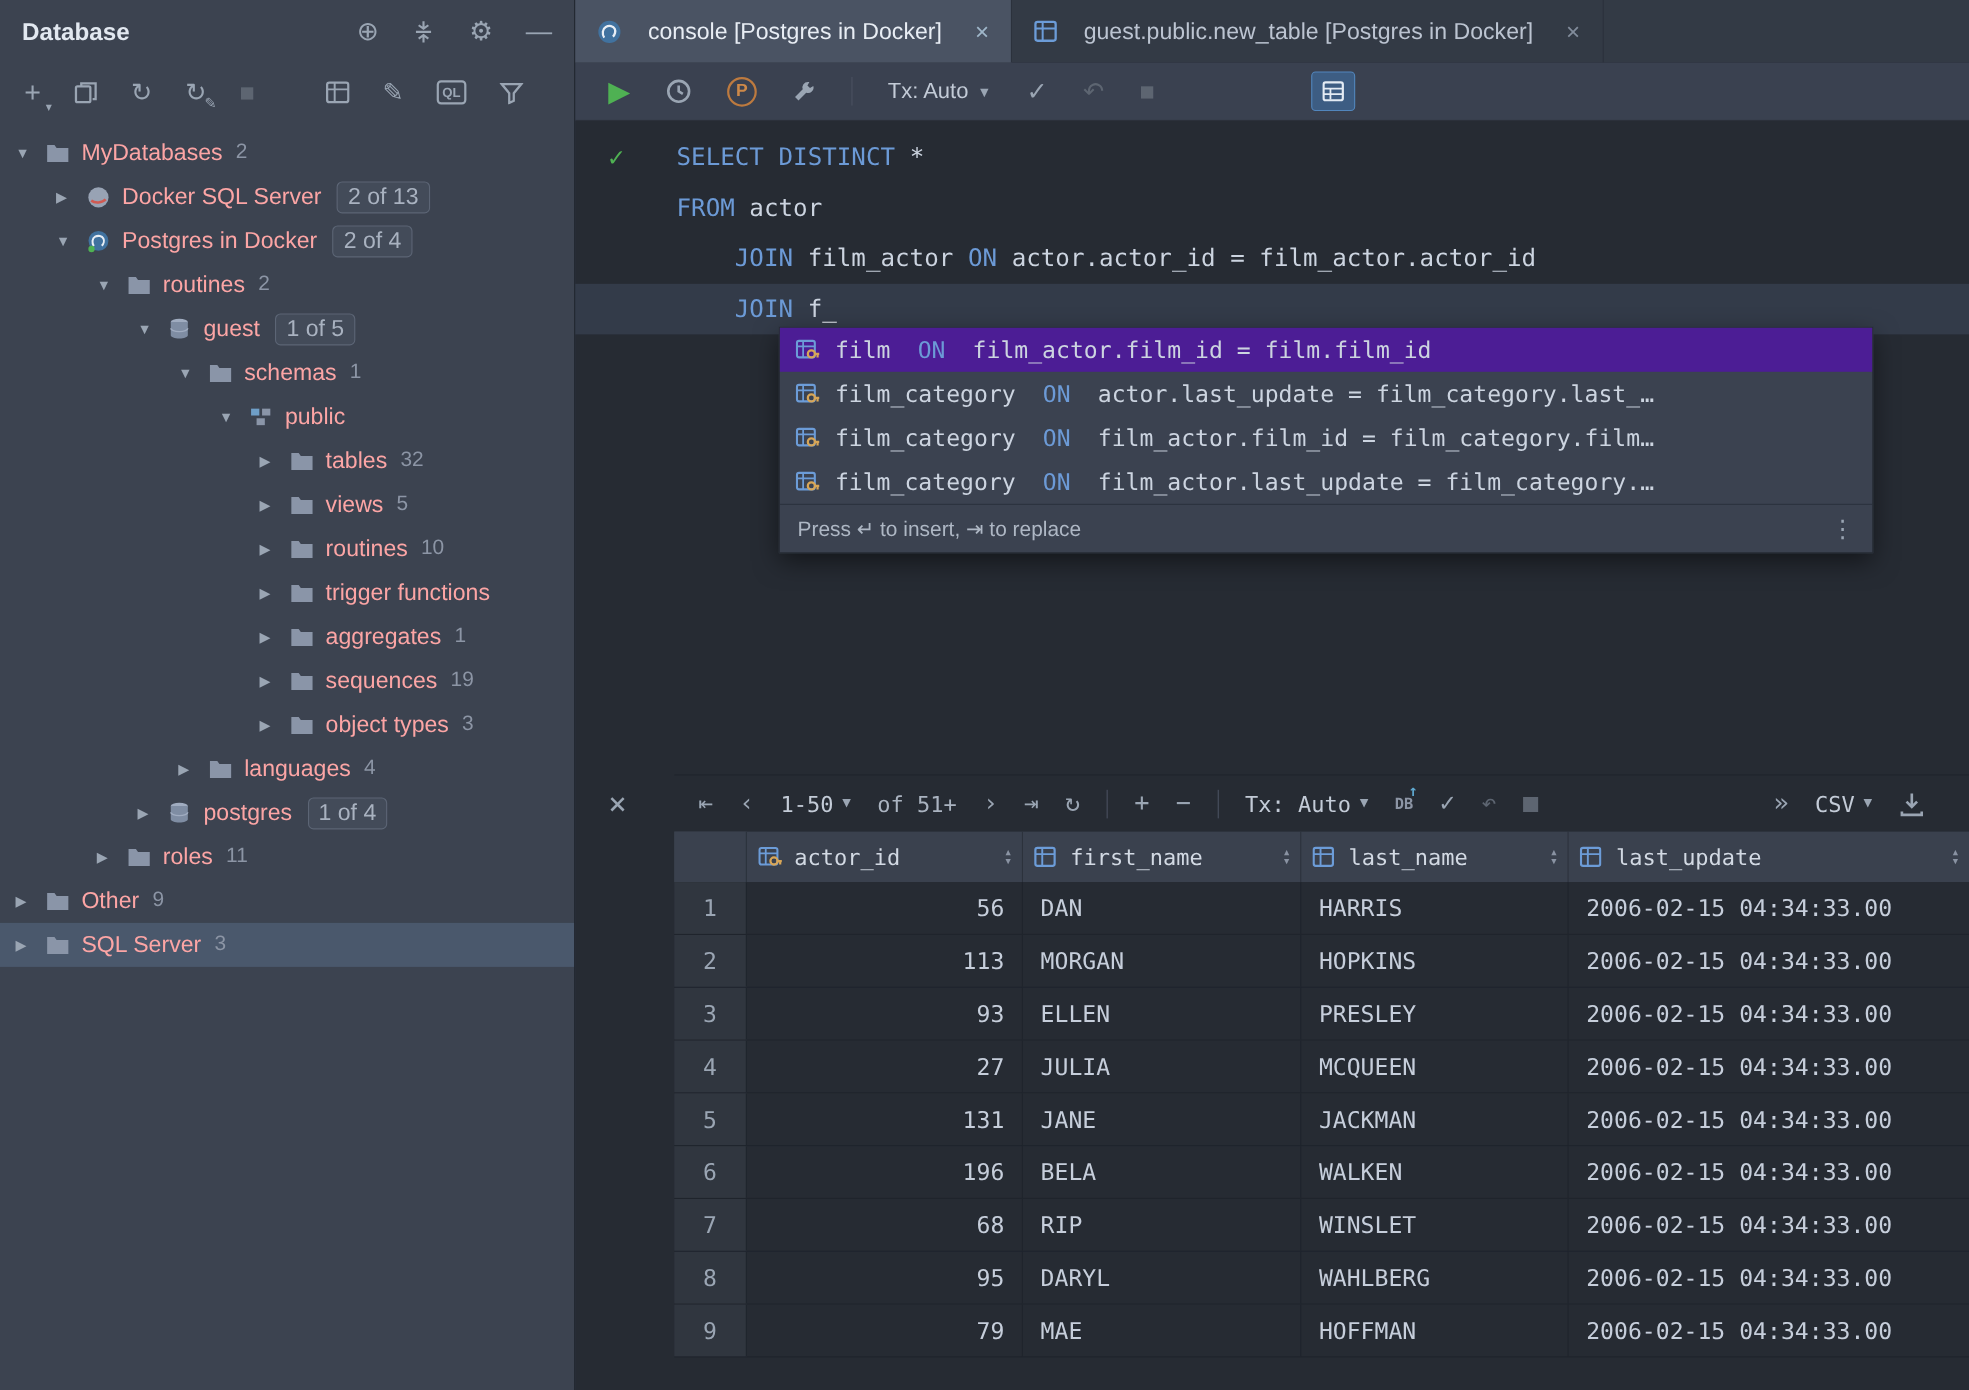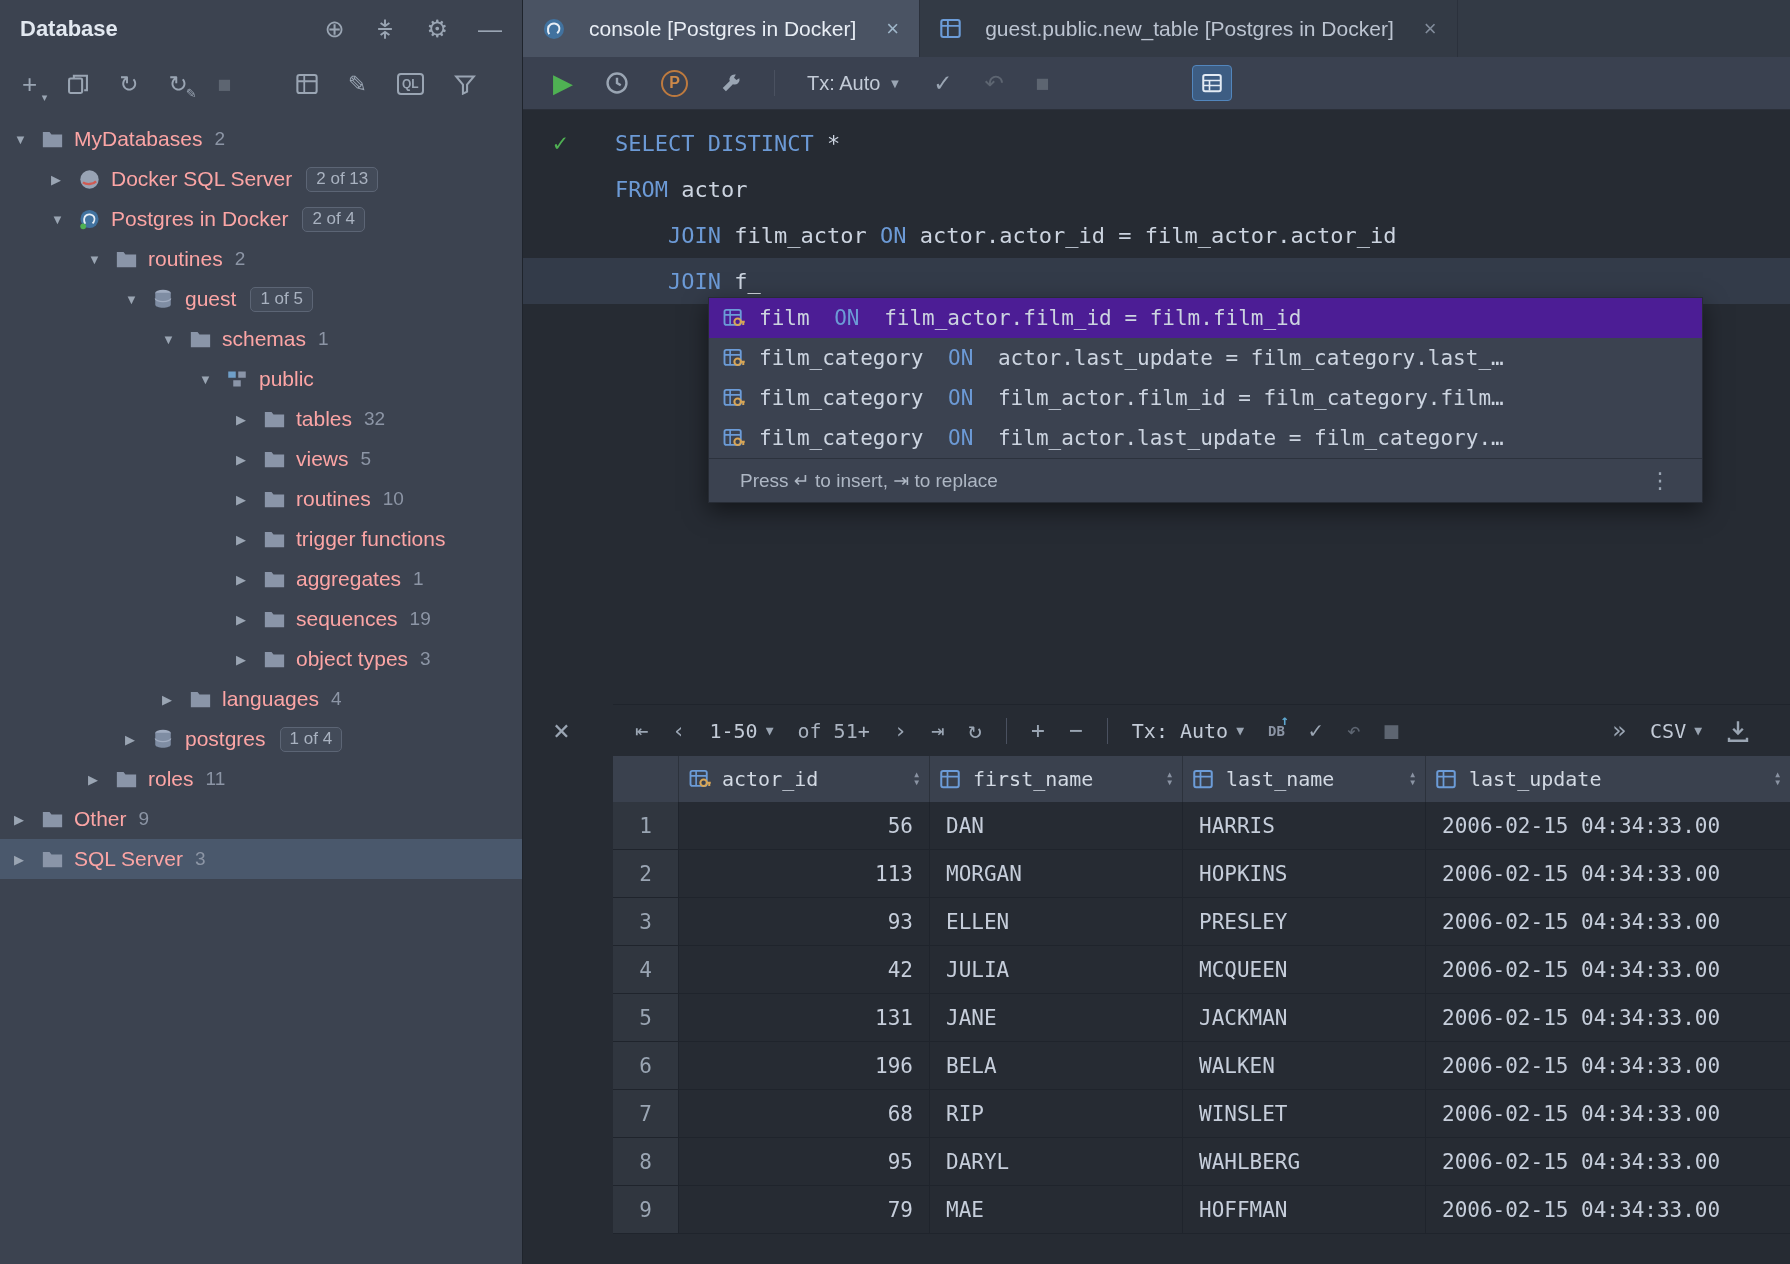--- a/index.html
+++ b/index.html
@@ -26,21 +26,21 @@
   .refedit { position:relative; }
   .refedit small { position:absolute; right:-9px; bottom:-4px; font-size:13px; color:#9aa5b3; }
 
   .tree { flex:1; padding-top:8px; overflow:hidden; font-size:21px; }
   .tree-row { height:40px; display:flex; align-items:center; white-space:nowrap; }
   .tree-row.selected { background:#4a586c; }
   .chevron { width:28px; min-width:28px; color:#9aa5b3; font-size:13px; }
   .t-icon { width:32px; min-width:32px; display:flex; align-items:center; }
   .t-label { color:#fca5a5; }
   .t-count { color:#8c95a5; font-size:19px; margin-left:12px; }
-  .t-badge { border:1px solid #5c6575; border-radius:5px; background:#434b59; color:#a9b2c0; font-size:17px; padding:1px 9px 2px; margin-left:14px; }
+  .t-badge { border:1px solid #5c6575; border-radius:5px; background:#434b59; color:#a9b2c0; font-size:21px; padding:1px 9px 2px; margin-left:14px; }
 
   
   .rightpane { flex:1; display:flex; flex-direction:column; position:relative; min-width:0; }
   .tabbar { height:57px; background:#333a45; display:flex; align-items:stretch; }
   .tab { display:flex; align-items:center; gap:24px; padding:0 20px; font-size:21px; color:#bcc4d1; border-right:1px solid #2b313c; }
   .tab.active { background:#4a5363; color:#e8edf4; }
   .tab-close { color:#828c9b; font-size:22px; margin-left:6px; }
   .tab.active .tab-close { color:#9fb6c9; }
 
   .ed-toolbar { height:53px; background:#3a4150; display:flex; align-items:center; gap:32px; padding:0 30px; border-bottom:1px solid #2b303a; }
@@ -57,21 +57,21 @@
   .gutter-check { position:absolute; left:30px; color:#4fb153; font-size:24px; font-weight:bold; }
   .kw { color:#6c9ad6; }
   .id { color:#ccd4e0; }
   .caret-ch { color:#eef2f7; }
 
   
   .popup { position:absolute; left:185px; top:187px; width:995px; background:#3b4250; border:1px solid #272c35; box-shadow:0 8px 22px rgba(0,0,0,.5); z-index:5; }
   .popup-item { height:40px; display:flex; align-items:center; gap:12px; padding:0 14px; font-size:21px; white-space:pre; overflow:hidden; }
   .popup-item.selected { background:#4c1d95; }
   .p-icon { display:flex; min-width:24px; }
-  .popup-footer { height:44px; border-top:1px solid #2c323d; display:flex; align-items:center; padding:0 31px; color:#aeb7c4; font-size:19px; font-family:"Liberation Sans", sans-serif; }
+  .popup-footer { height:44px; border-top:1px solid #2c323d; display:flex; align-items:center; padding:0 16px; color:#aeb7c4; font-size:19px; font-family:"Liberation Sans", sans-serif; }
   .popup-footer .dots { margin-left:auto; color:#9aa5b3; font-size:22px; }
 
   
   #results { position:absolute; left:0; right:0; top:594px; bottom:0; }
   #results .rclose { position:absolute; left:30px; top:10px; color:#9aa5b3; font-size:28px; }
   .r-toolbar { position:absolute; left:90px; right:0; top:0; height:52px; display:flex; align-items:center; gap:24px; padding:0 22px; color:#aab3c0; font-size:20px; border-top:1px solid #1f242c; }
   .r-toolbar .push { margin-left:auto; }
   .nav { font-size:22px; color:#9aa5b3; }
   .dbmark { position:relative; color:#8c95a5; font-size:14px; font-weight:bold; }
   .dbmark small { position:absolute; top:-11px; right:-4px; font-size:14px; color:#5fa8d0; }
@@ -539,21 +539,21 @@
           </div>
           <div class="rt-row">
             <div class="rt-num">3</div>
             <div class="rt-cell col-0">93</div>
             <div class="rt-cell col-1">ELLEN</div>
             <div class="rt-cell col-2">PRESLEY</div>
             <div class="rt-cell col-3">2006-02-15 04:34:33.00</div>
           </div>
           <div class="rt-row">
             <div class="rt-num">4</div>
-            <div class="rt-cell col-0">42</div>
+            <div class="rt-cell col-0">27</div>
             <div class="rt-cell col-1">JULIA</div>
             <div class="rt-cell col-2">MCQUEEN</div>
             <div class="rt-cell col-3">2006-02-15 04:34:33.00</div>
           </div>
           <div class="rt-row">
             <div class="rt-num">5</div>
             <div class="rt-cell col-0">131</div>
             <div class="rt-cell col-1">JANE</div>
             <div class="rt-cell col-2">JACKMAN</div>
             <div class="rt-cell col-3">2006-02-15 04:34:33.00</div>

